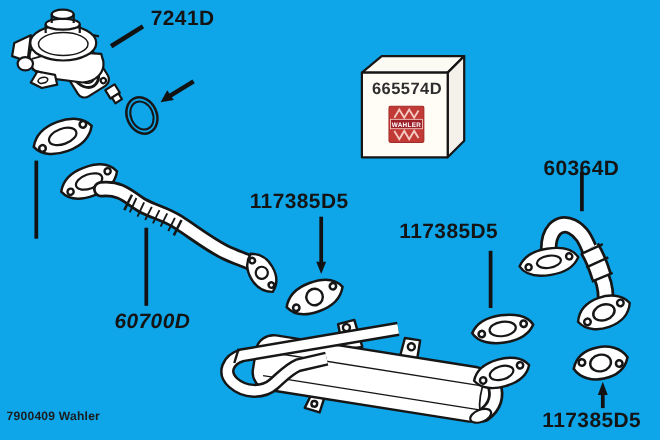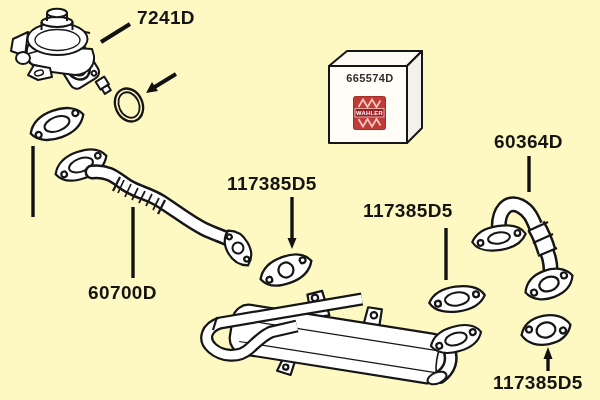--- a/index.html
+++ b/index.html
@@ -1,35 +1,35 @@
 <!DOCTYPE html>
 <html><head>
 <meta charset="utf-8">
 <style>
   html,body{margin:0;padding:0;background:#fff;}
   #canvas{
-    position:relative;width:600px;height:400px;background:#fef9c3;
+    position:relative;width:600px;height:400px;background:#0ea5e9;
     font-family:"Liberation Sans",sans-serif;overflow:hidden;
   }
   #art{position:absolute;left:0;top:0;}
   .part-label{
     position:absolute;font-weight:700;font-size:19px;line-height:1;
     color:#141414;letter-spacing:.4px;white-space:nowrap;
   }
   #lbl-valve{left:137px;top:8px;}
   #lbl-seal{left:147px;top:51px;}
-  #lbl-pipe-right{left:494px;top:132px;}
+  #lbl-pipe-right{left:494px;top:144px;}
   #lbl-gasket-center{left:227px;top:174px;}
   #lbl-gasket-midright{left:363px;top:201px;}
   #lbl-gasket-topleft{left:6px;top:223px;}
-  #lbl-pipe-left{left:88px;top:283px;}
+  #lbl-pipe-left{left:104px;top:283px;font-style:italic;}
   #lbl-gasket-botright{left:493px;top:373px;}
   #box-number{
     position:absolute;left:329px;top:72px;width:82px;text-align:center;
-    font-weight:700;font-size:11px;color:#2e2e2e;letter-spacing:.4px;
+    font-weight:700;font-size:15px;color:#2e2e2e;letter-spacing:.4px;
   }
   #wahler-logo{position:absolute;left:353px;top:96px;}
   #footer-text{
     position:absolute;left:6px;top:373px;font-weight:700;font-size:11px;
     color:#1c1c1c;letter-spacing:.2px;
   }
 </style>
 </head>
 <body>
 
@@ -203,14 +203,15 @@
 
   <div id="box-number">665574D</div>
   <svg id="wahler-logo" width="33" height="34" viewBox="0 0 33 34">
     <rect x="0.5" y="0.5" width="32" height="33" rx="2" fill="#c23a36" stroke="#a32b28" stroke-width="1"></rect>
     <polyline points="5.5,11 10,3.5 14.5,11 19,3.5 23.5,11 27.5,4.5" fill="none" stroke="#f2cac2" stroke-width="1.7"></polyline>
     <rect x="2" y="12.5" width="29" height="8.5" fill="#9b1f27" stroke="#f2cac2" stroke-width="0.8"></rect>
     <text x="16.5" y="19.3" text-anchor="middle" font-family="Liberation Sans, sans-serif" font-size="5.8" font-weight="bold" fill="#ffffff" letter-spacing="0.3">WAHLER</text>
     <polyline points="5.5,23 10,30.5 14.5,23 19,30.5 23.5,23 27.5,29.5" fill="none" stroke="#f2cac2" stroke-width="1.7"></polyline>
   </svg>
 
+  <div id="footer-text">7900409 Wahler</div>
 
 </div>
 
 </body></html>

